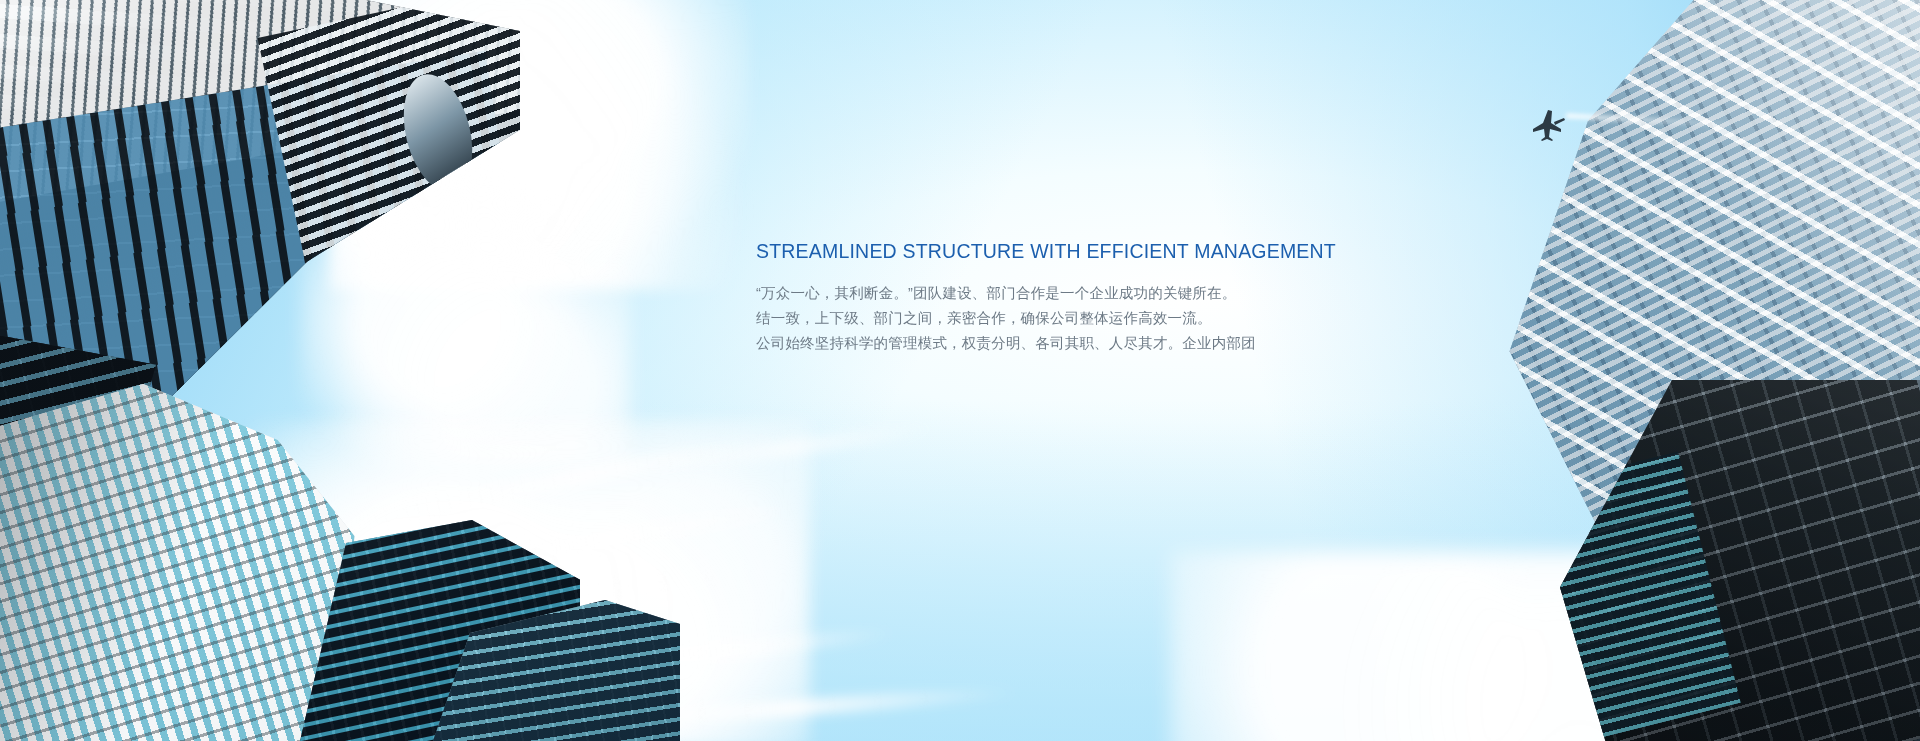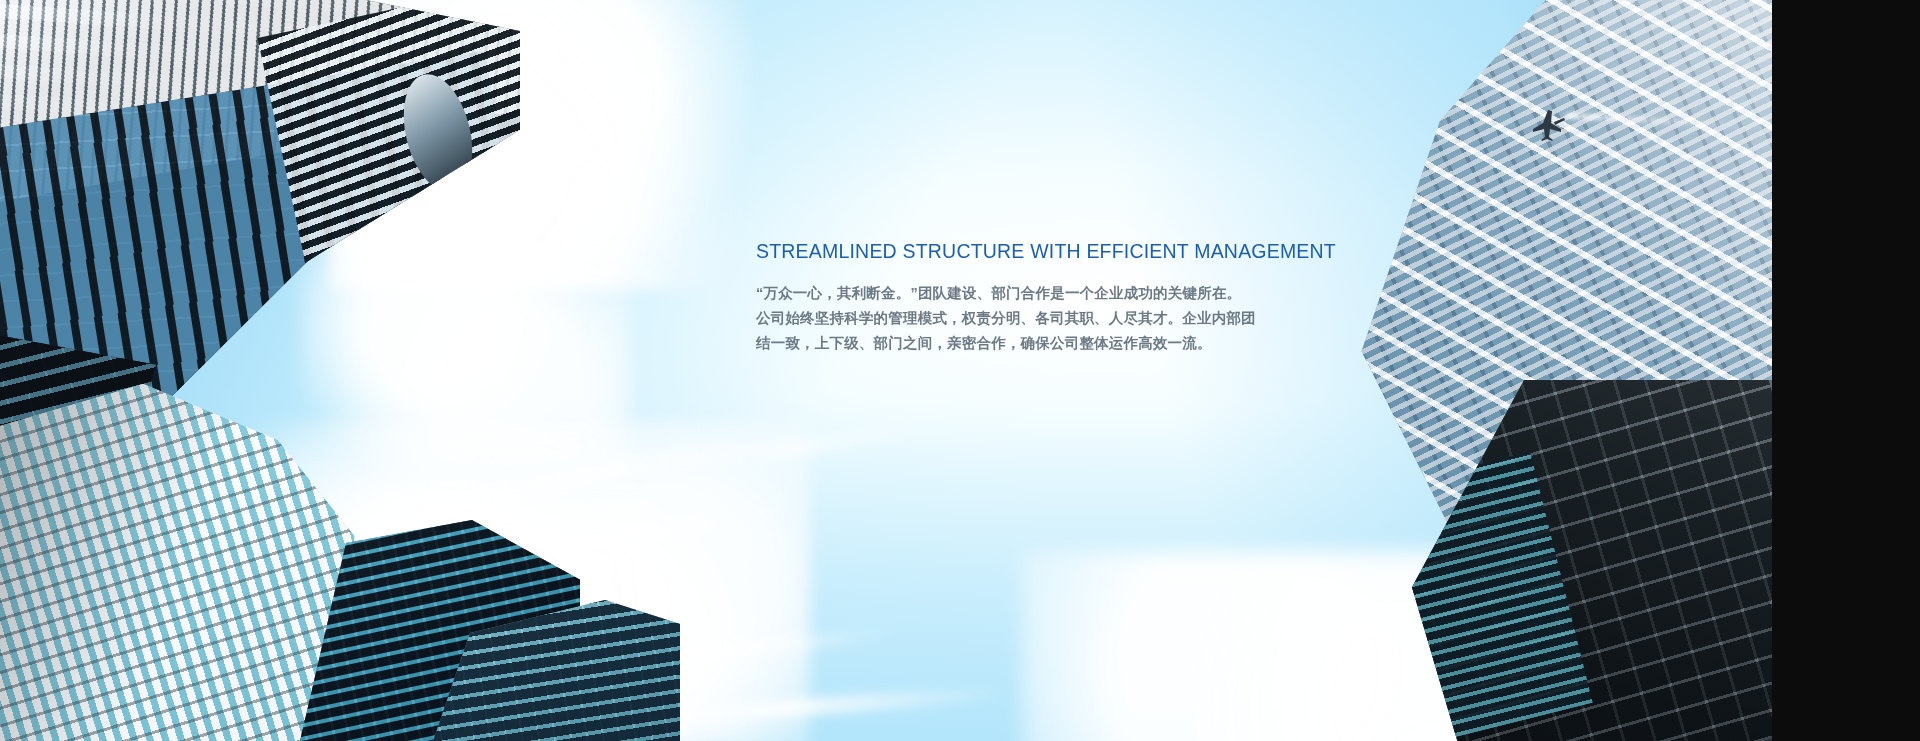--- a/index.html
+++ b/index.html
@@ -1,21 +1,21 @@
 <!DOCTYPE html>
 <html><head>
 <meta charset="utf-8">
 <style>
   * { margin:0; padding:0; box-sizing:border-box; }
   html,body { background:#0c0c0c; }
   body { font-family:"Liberation Sans", sans-serif; }
 
   .banner{
     position:relative;
-    width:1772px; height:741px;
+    width:1920px; height:741px;
     overflow:hidden;
     background:#bfe8fa;
   }
 
   
   .sky{ position:absolute; inset:0; }
   .sky-base{
     position:absolute; inset:0;
     background:
       radial-gradient(120% 95% at 62% 40%, #ffffff 0%, #f4fdff 18%, #ddf5fe 36%, #bfeafc 58%, #a4dffb 76%, #8fd5f8 100%);
@@ -249,21 +249,21 @@
     margin-top:2px;
     font-size:57px; line-height:1.18; font-weight:700;
     color:#1055b0; letter-spacing:1px; white-space:nowrap;
   }
   .mark{ display:inline-block; width:40px; height:50px; flex:0 0 auto; }
   .body{
     margin-top:18px;
     font-size:14.5px; line-height:1.72; color:#6d7a86;
     letter-spacing:.2px;
   }
-  .body p{ white-space:nowrap;font-weight:bold; }
+  .body p{ white-space:nowrap; }
 </style>
 </head>
 <body>
 
 <div class="banner">
 
   <div class="sky">
     <div class="sky-base"></div>
     <div class="sky-topleft"></div>
     <div class="sky-right"></div>
@@ -324,18 +324,18 @@
       <path d="M26 14 L36 10 L37 12 L27 17 Z"></path>
     </g>
   </svg>
 
   <div class="copy">
     <div class="eyebrow">STREAMLINED STRUCTURE WITH EFFICIENT MANAGEMENT</div>
 
 
     <div class="body">
       <p>“万众一心，其利断金。”团队建设、部门合作是一个企业成功的关键所在。</p>
+      <p>结一致，上下级、部门之间，亲密合作，确保公司整体运作高效一流。</p>
       <p>公司始终坚持科学的管理模式，权责分明、各司其职、人尽其才。企业内部团</p>
-      <p>结一致，上下级、部门之间，亲密合作，确保公司整体运作高效一流。</p>
     </div>
   </div>
 
 </div>
 
 </body></html>

